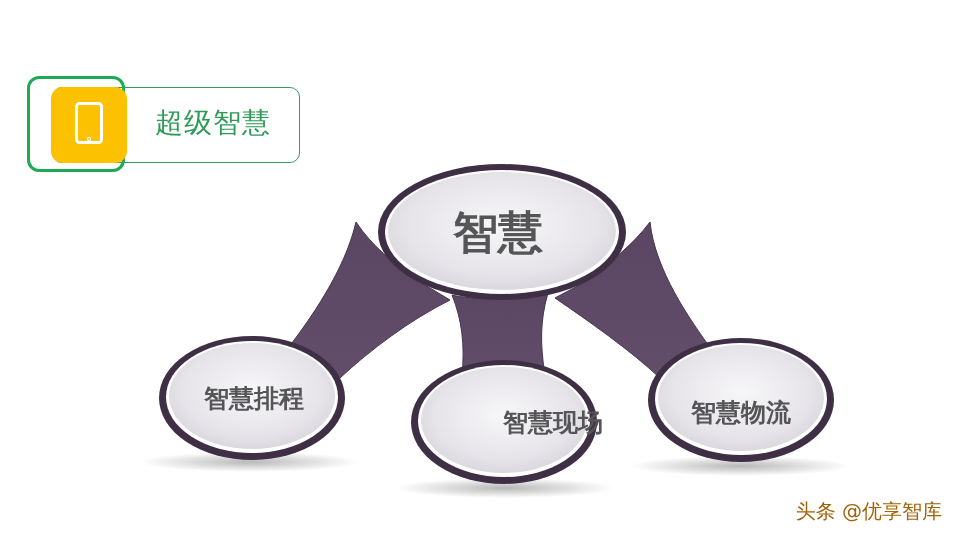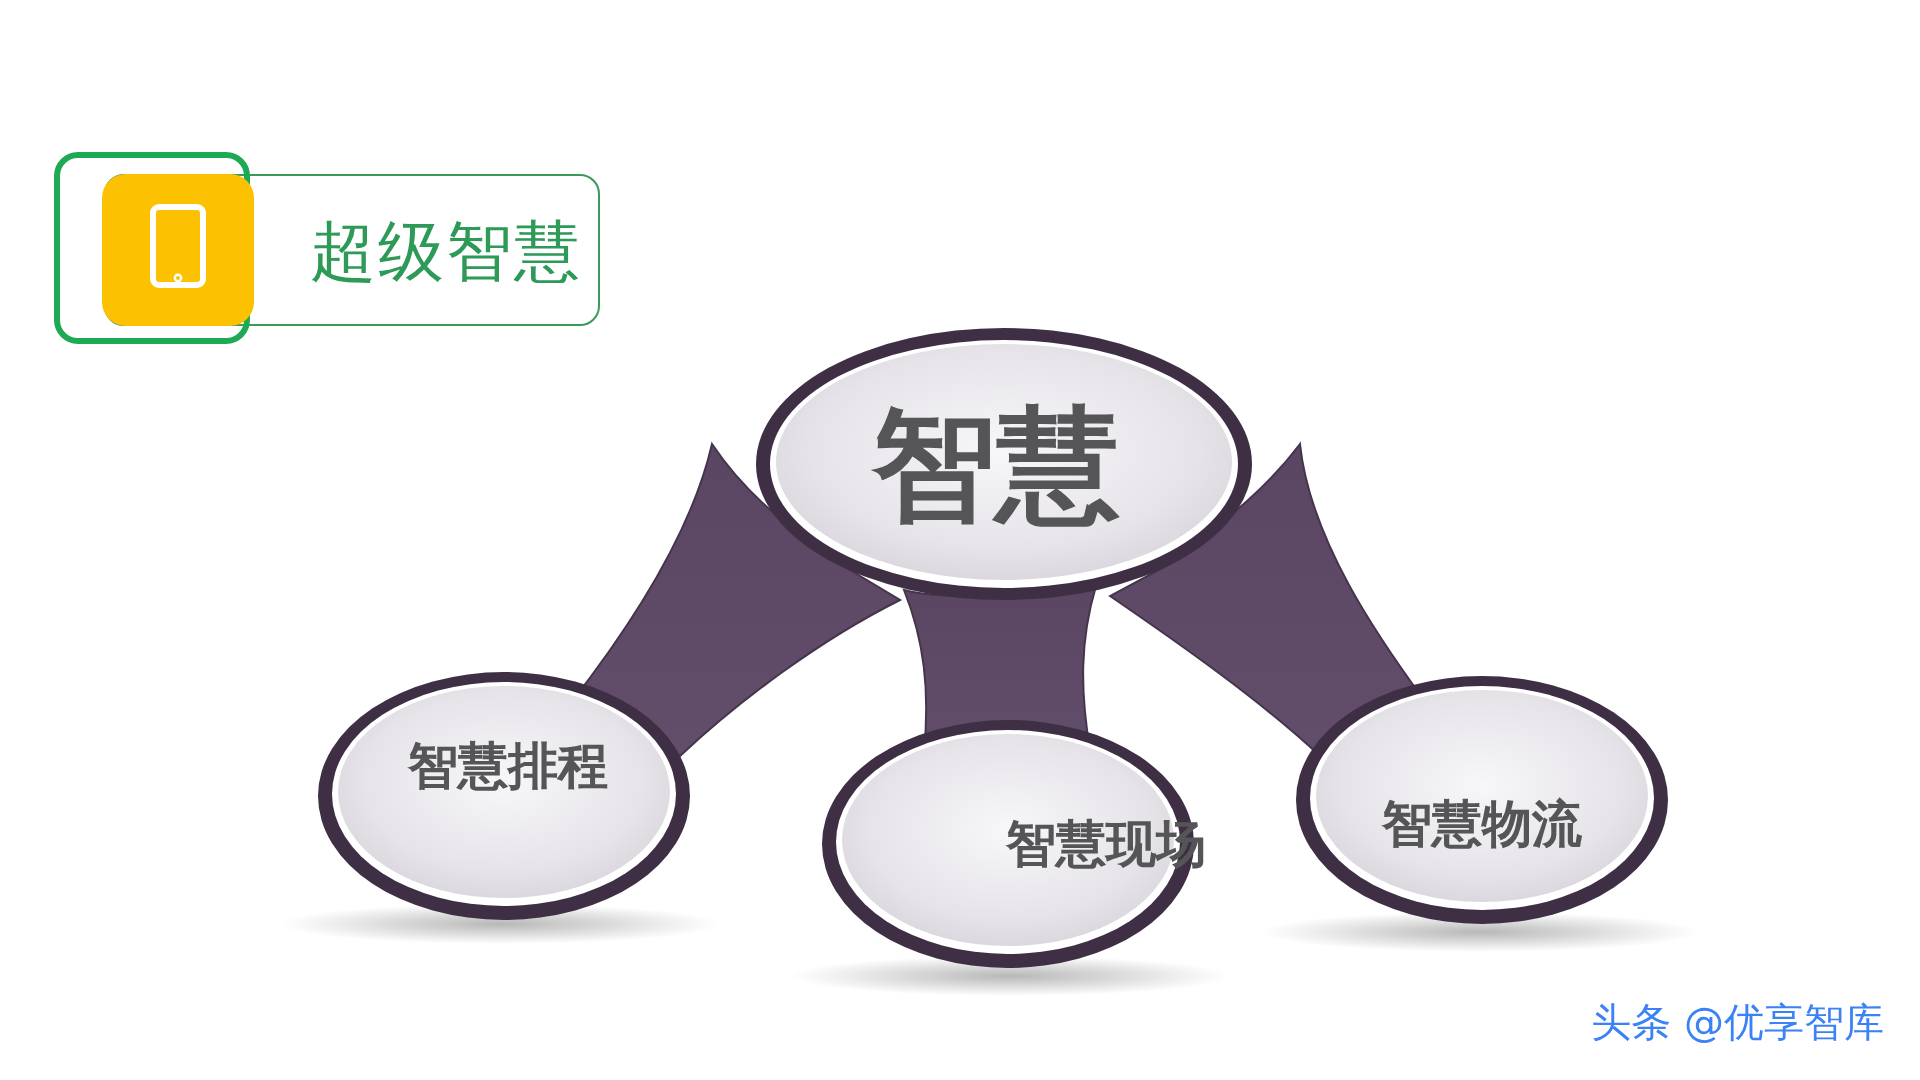--- a/index.html
+++ b/index.html
@@ -1,26 +1,26 @@
 <!DOCTYPE html>
 <html><head>
   <meta charset="utf-8">
   <style>
     html, body { margin: 0; padding: 0; background: #ffffff; }
     body { width: 960px; height: 540px; position: relative; overflow: hidden; font-family: "DejaVu Sans", sans-serif; }
     .abs { position: absolute; }
     .title-box { left: 52px; top: 87px; width: 248px; height: 76px; border: 1px solid #3a9a5c; border-radius: 10px; box-sizing: border-box; background: #fff; }
     .title-frame { left: 27px; top: 76px; width: 98px; height: 96px; border: 3px solid #1eaa55; border-radius: 12px; box-sizing: border-box; }
     .icon-tile { left: 51px; top: 87px; width: 76px; height: 76px; background: #fcc100; border-radius: 12px; display: flex; align-items: center; justify-content: center; }
-    .title-text { left: 155px; top: 104px; font-size: 33px; color: #2e9a58; letter-spacing: 1px; font-family: "DejaVu Sans", sans-serif; }
+    .title-text { left: 155px; top: 104px; font-size: 28px; color: #2e9a58; letter-spacing: 1px; font-family: "DejaVu Sans", sans-serif; }
     svg.diagram { position: absolute; left: 0; top: 0; }
     .node-label { position: absolute; transform: translate(-50%, -50%); color: #555557; font-weight: bold; white-space: nowrap; }
-    .main-label { font-size: 62px; left: 498px; top: 233px; color: #555557; }
+    .main-label { font-size: 45px; left: 498px; top: 233px; color: #555557; }
     .sub-label { font-size: 25px; }
-    .footer { right: 18px; top: 498px; font-size: 20px; color: #3b82f6; }
+    .footer { right: 18px; top: 498px; font-size: 20px; color: #a16207; }
   </style>
 </head>
 <body>
 
 <div class="abs title-box"></div>
 <div class="abs title-frame"></div>
 <div class="abs icon-tile">
   <span>
     <svg width="30" height="44" viewBox="0 0 30 44">
       <rect x="2.5" y="2.5" width="25" height="39" rx="3" fill="none" stroke="#ffffff" stroke-width="3"></rect>
@@ -75,17 +75,17 @@
   </g>
 
   <g>
     <ellipse cx="741" cy="400" rx="93" ry="62" fill="#3e2f45"></ellipse>
     <ellipse cx="741" cy="399" rx="86" ry="56" fill="#ffffff"></ellipse>
     <ellipse cx="741" cy="398" rx="83" ry="53" fill="url(#nodeGrad)"></ellipse>
   </g>
 </svg>
 
 <div class="node-label main-label">智慧</div>
-<div class="node-label sub-label" style="left:254px; top:383px;">智慧排程</div>
+<div class="node-label sub-label" style="left:254px; top:398px;">智慧排程</div>
 <div class="node-label sub-label" style="left:505px; top:422px;margin-left:48px;">智慧现场</div>
 <div class="node-label sub-label" style="left:741px; top:400px;margin-top:12px;">智慧物流</div>
 
 <div class="abs footer">头条 @优享智库</div>
 
 </body></html>

